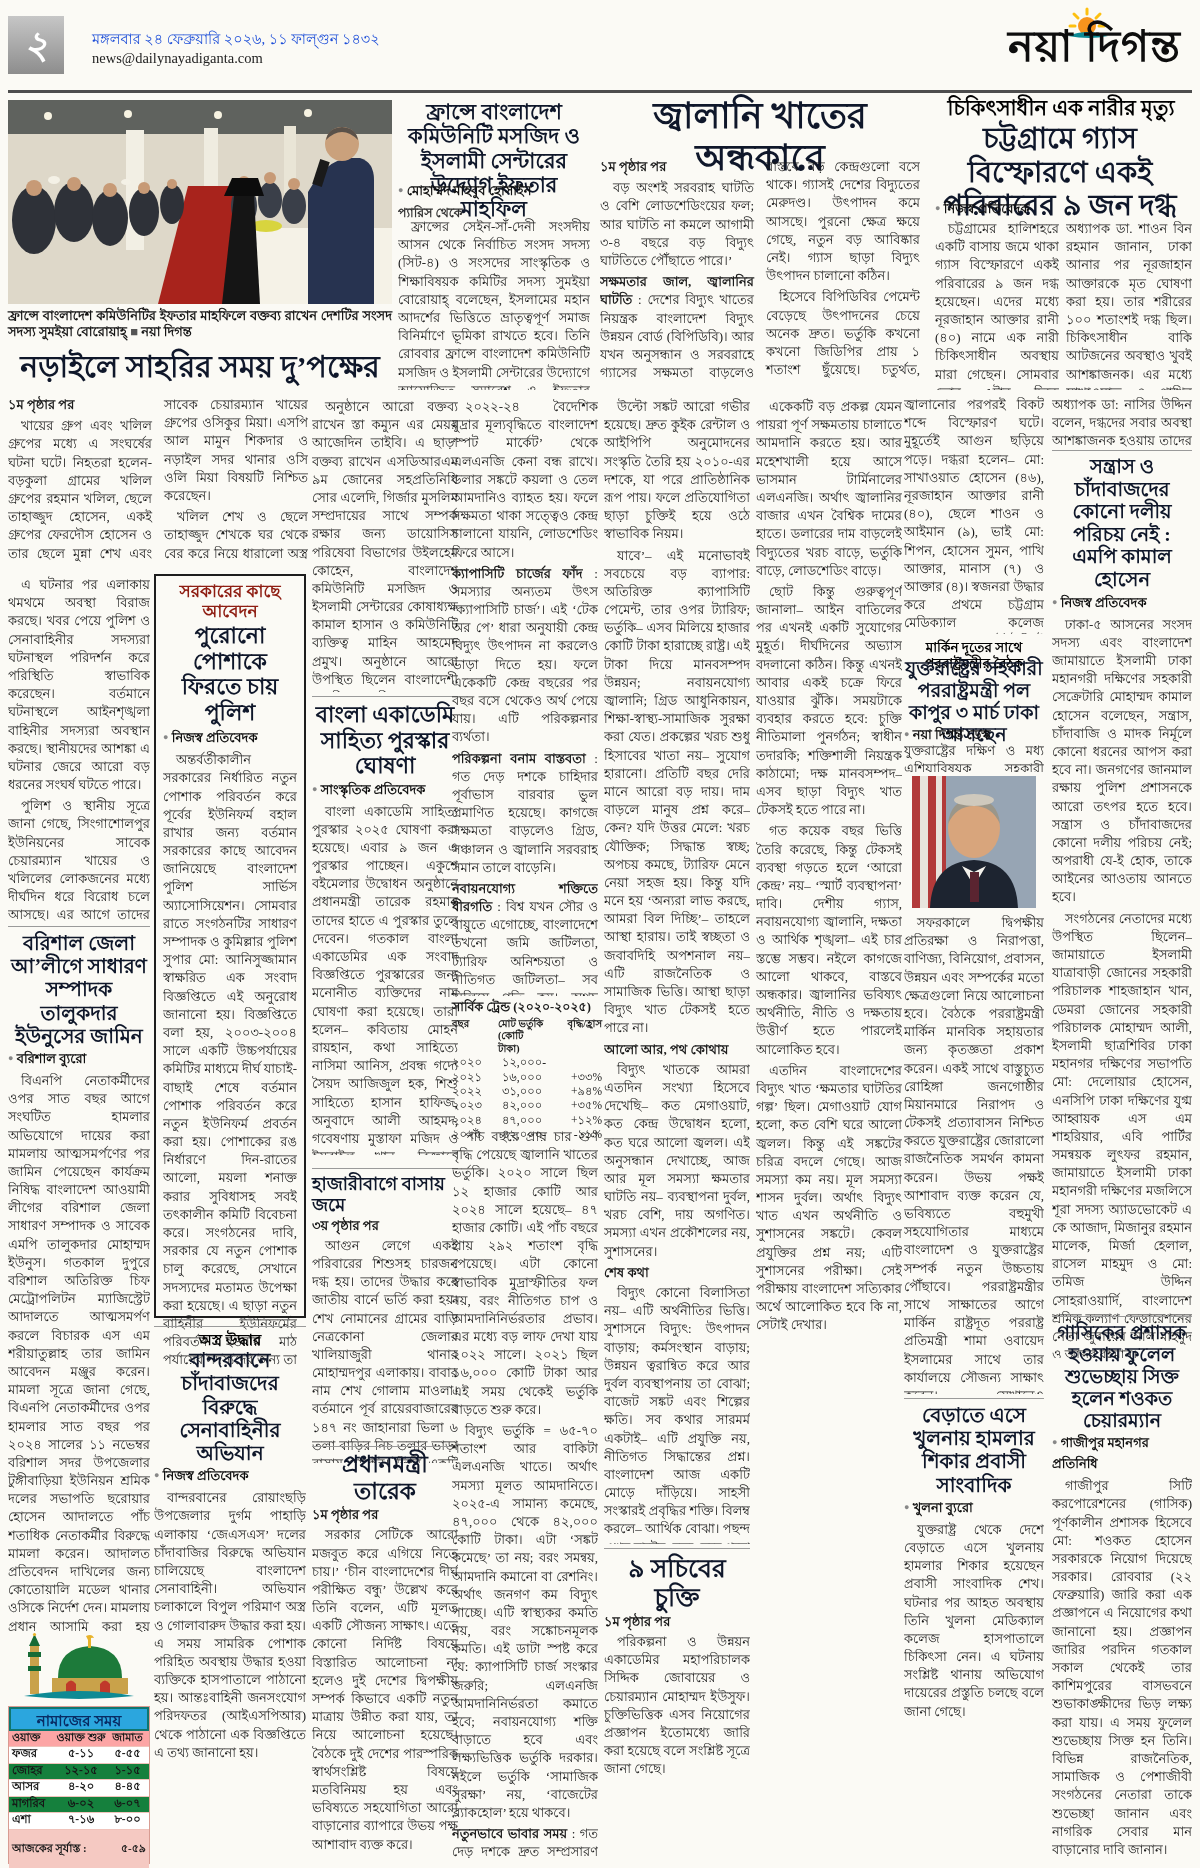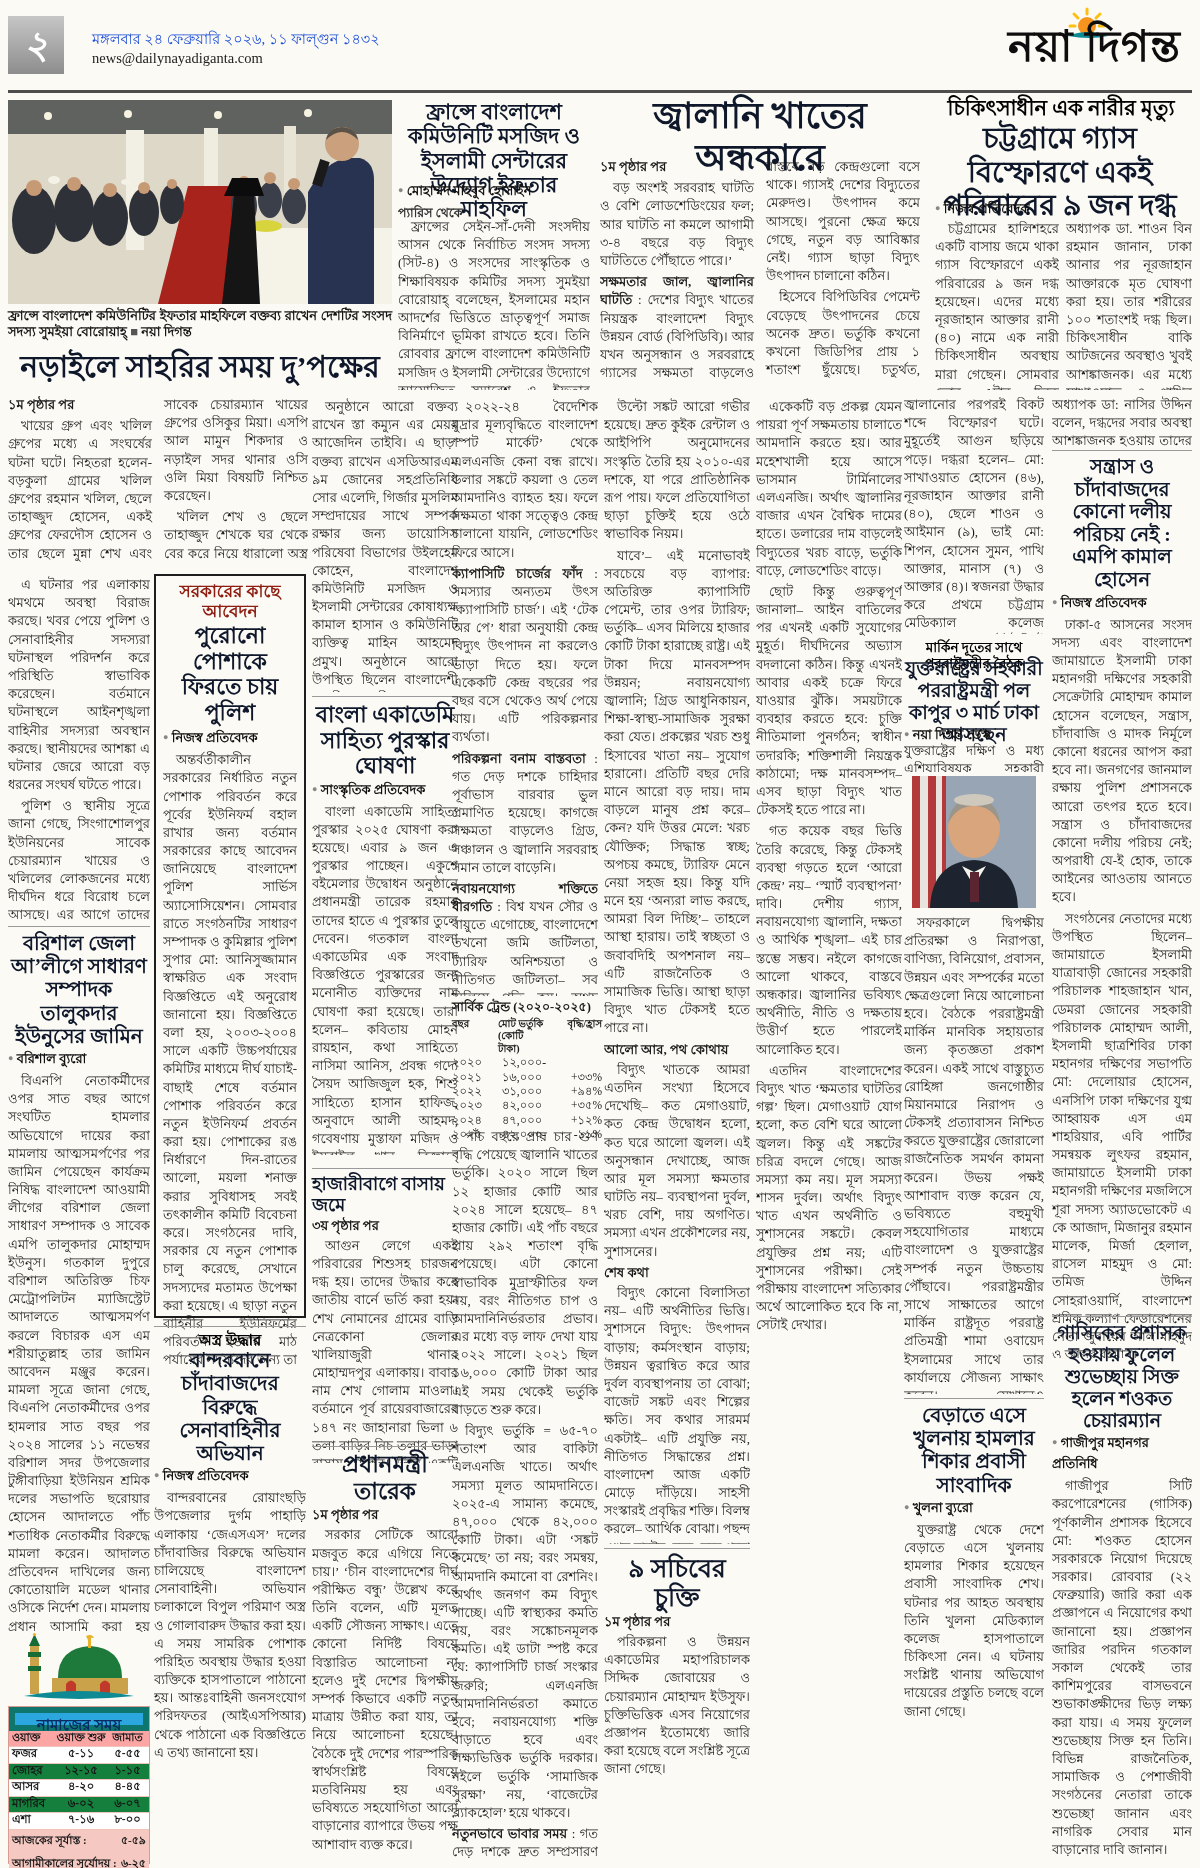--- a/index.html
+++ b/index.html
@@ -31,31 +31,31 @@
   .ntable .tt{font-weight:bold;font-size:12.5px;margin-bottom:2px;}
   .ntable .tr{display:flex;gap:20px;}
   .ntable .tr span{display:block;}
   .ntable .c1{width:34px;}
   .ntable .c2{width:64px;}
   .ntable .c3{width:46px;text-align:right;}
   .ntable .th{font-weight:bold;font-size:10px;}
   
   .pbox{border:1px solid #d89c92;font-family:"Liberation Serif",serif;background:#fff;box-sizing:border-box;}
   .ptitle{background:#2ba6de;color:#082b63;font-weight:bold;font-size:15px;text-align:center;
-          line-height:24px;height:24px;border:6px solid #0f766e;box-sizing:border-box;}
+          line-height:24px;height:24px;border:2px solid #0f766e;box-sizing:border-box;}
   .prow{display:flex;height:15.5px;font-size:11.5px;font-weight:bold;align-items:center;
         border-bottom:1px solid #f0c3bb;}
   .prow span{display:block;}
   .pc1{width:44px;padding-left:3px;}
   .pc2{width:50px;text-align:center;}
   .pc3{width:43px;text-align:center;}
   .phead{background:#fca5a5;font-size:11px;height:15px;}
   .palt{background:#15803d;}
   .psun{background:#f5c9c2;display:flex;justify-content:space-between;height:15px;
-        font-size:11px;font-weight:bold;align-items:center;padding:4px 3px;}
+        font-size:11px;font-weight:bold;align-items:center;padding:12px 3px;}
   .psrc{font-size:9px;text-align:right;padding:1px 3px 0 0;color:#333;font-weight:bold;}
 </style>
 </head>
 <body>
 
 <div class="page">
 
   <div class="abs pagebox" style="left:8px;top:16px;width:56px;height:58px;">
     <span>২</span>
   </div>

